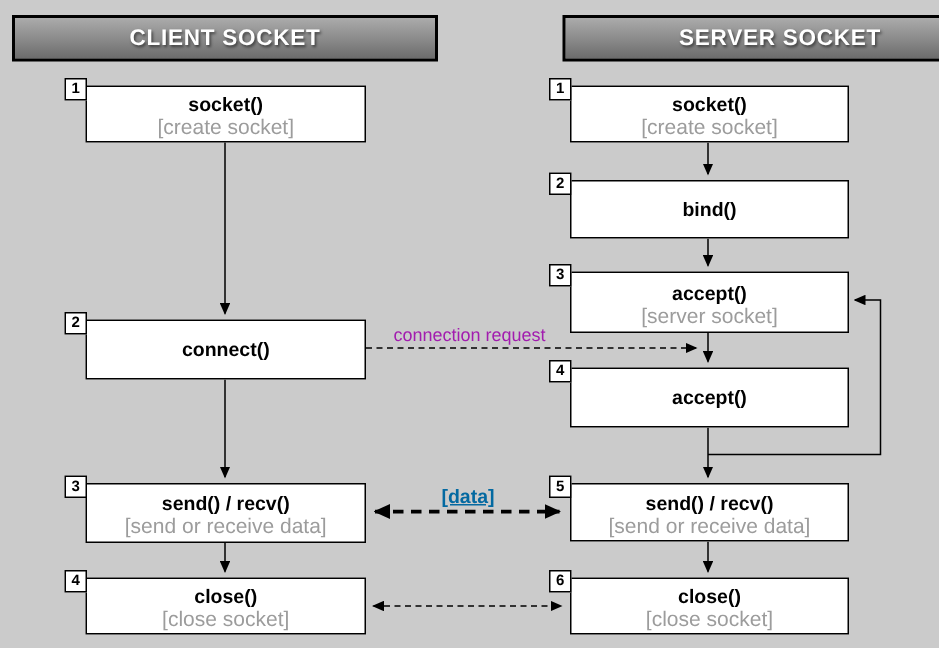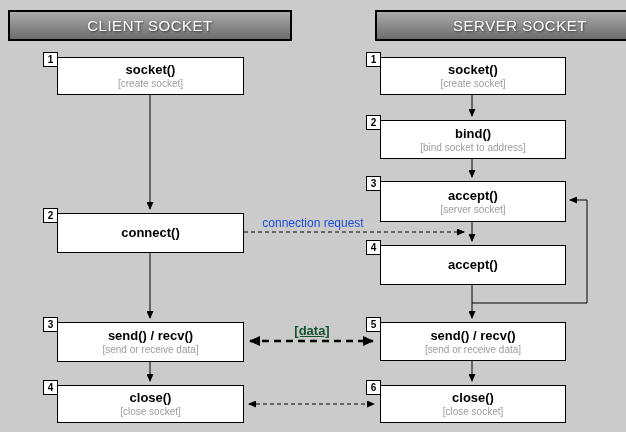--- a/index.html
+++ b/index.html
@@ -10,56 +10,56 @@
     background:#cbcbcb;
     overflow:hidden;
   }
   .arrow-layer{position:absolute;left:0;top:0;width:626px;height:432px;}
   .col-header{
     position:absolute;
     box-sizing:border-box;
     border:2px solid #000;
     background:linear-gradient(180deg,#ababab 0%,#8f8f8f 45%,#6c6c6c 100%);
     color:#fff;
-    font-weight:normal;
+    font-weight:bold;
     font-size:15px;
     letter-spacing:0.5px;
     display:flex;align-items:center;justify-content:center;
     text-shadow:1px 1px 2px rgba(0,0,0,0.55);
   }
   .hdr-client{left:8px;top:10px;width:284px;height:31px;}
   .hdr-server{left:328px;top:10px;width:290px;height:31px;margin-left:47px;}
   .step{
     position:absolute;
     box-sizing:border-box;
     background:#ffffff;
     border:1px solid #000;
     display:flex;flex-direction:column;align-items:center;justify-content:center;
   }
   .step .title{
     font-size:13px;font-weight:bold;color:#000;line-height:16px;
   }
   .step .subtitle{
-    font-size:10px;color:#9c9c9c;line-height:12px;
+    font-size:14px;color:#9c9c9c;line-height:12px;
   }
   .tag{
     position:absolute;left:-15px;top:-6px;
     width:13px;height:13px;
     box-sizing:content-box;
     background:#fff;border:1px solid #000;
     font-size:10px;font-weight:bold;color:#000;
     display:flex;align-items:center;justify-content:center;
   }
   .flow-label{
     position:absolute;
     text-align:center;
-    color:#1d4ed8;
+    color:#a21caf;
   }
   .lbl-request{left:243px;top:216px;width:140px;font-size:12px;}
-  .lbl-data{left:243px;top:323px;width:138px;font-size:13px;font-weight:bold;color:#14532d;text-decoration:underline;}
+  .lbl-data{left:243px;top:323px;width:138px;font-size:13px;font-weight:bold;color:#0369a1;text-decoration:underline;}
   .lbl-termination{left:243px;top:387px;width:138px;font-size:12px;line-height:16px;white-space:pre-line;}
 </style>
 </head>
 <body>
 
 <div class="canvas">
 
   <svg class="arrow-layer" width="626" height="432" viewBox="0 0 626 432">
     <defs>
       <marker id="ah" markerUnits="userSpaceOnUse" markerWidth="8" markerHeight="7" refX="7" refY="3.5" orient="auto">
@@ -119,21 +119,20 @@
   </div>
 
   <div class="step" style="left:380px;top:57px;width:186px;height:38px">
     <span class="tag">1</span>
     <div class="title">socket()</div>
     <div class="subtitle">[create socket]</div>
   </div>
   <div class="step" style="left:380px;top:120px;width:186px;height:39px">
     <span class="tag">2</span>
     <div class="title">bind()</div>
-    <div class="subtitle">[bind socket to address]</div>
   </div>
   <div class="step" style="left:380px;top:181px;width:186px;height:41px">
     <span class="tag">3</span>
     <div class="title">accept()</div>
     <div class="subtitle">[server socket]</div>
   </div>
   <div class="step" style="left:380px;top:245px;width:186px;height:40px">
     <span class="tag">4</span>
     <div class="title">accept()</div>
   </div>

